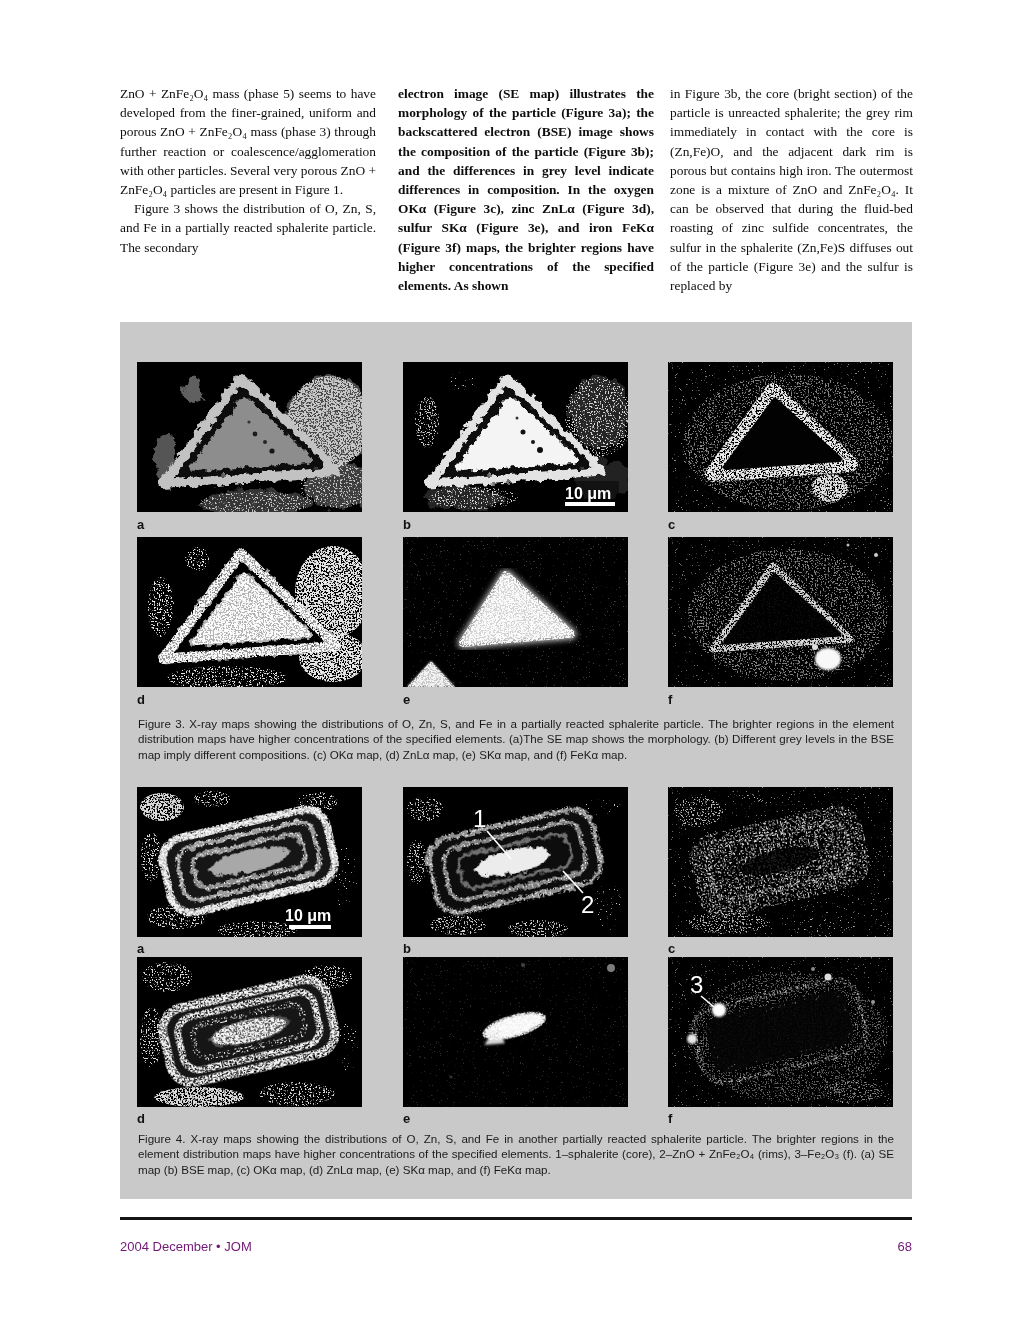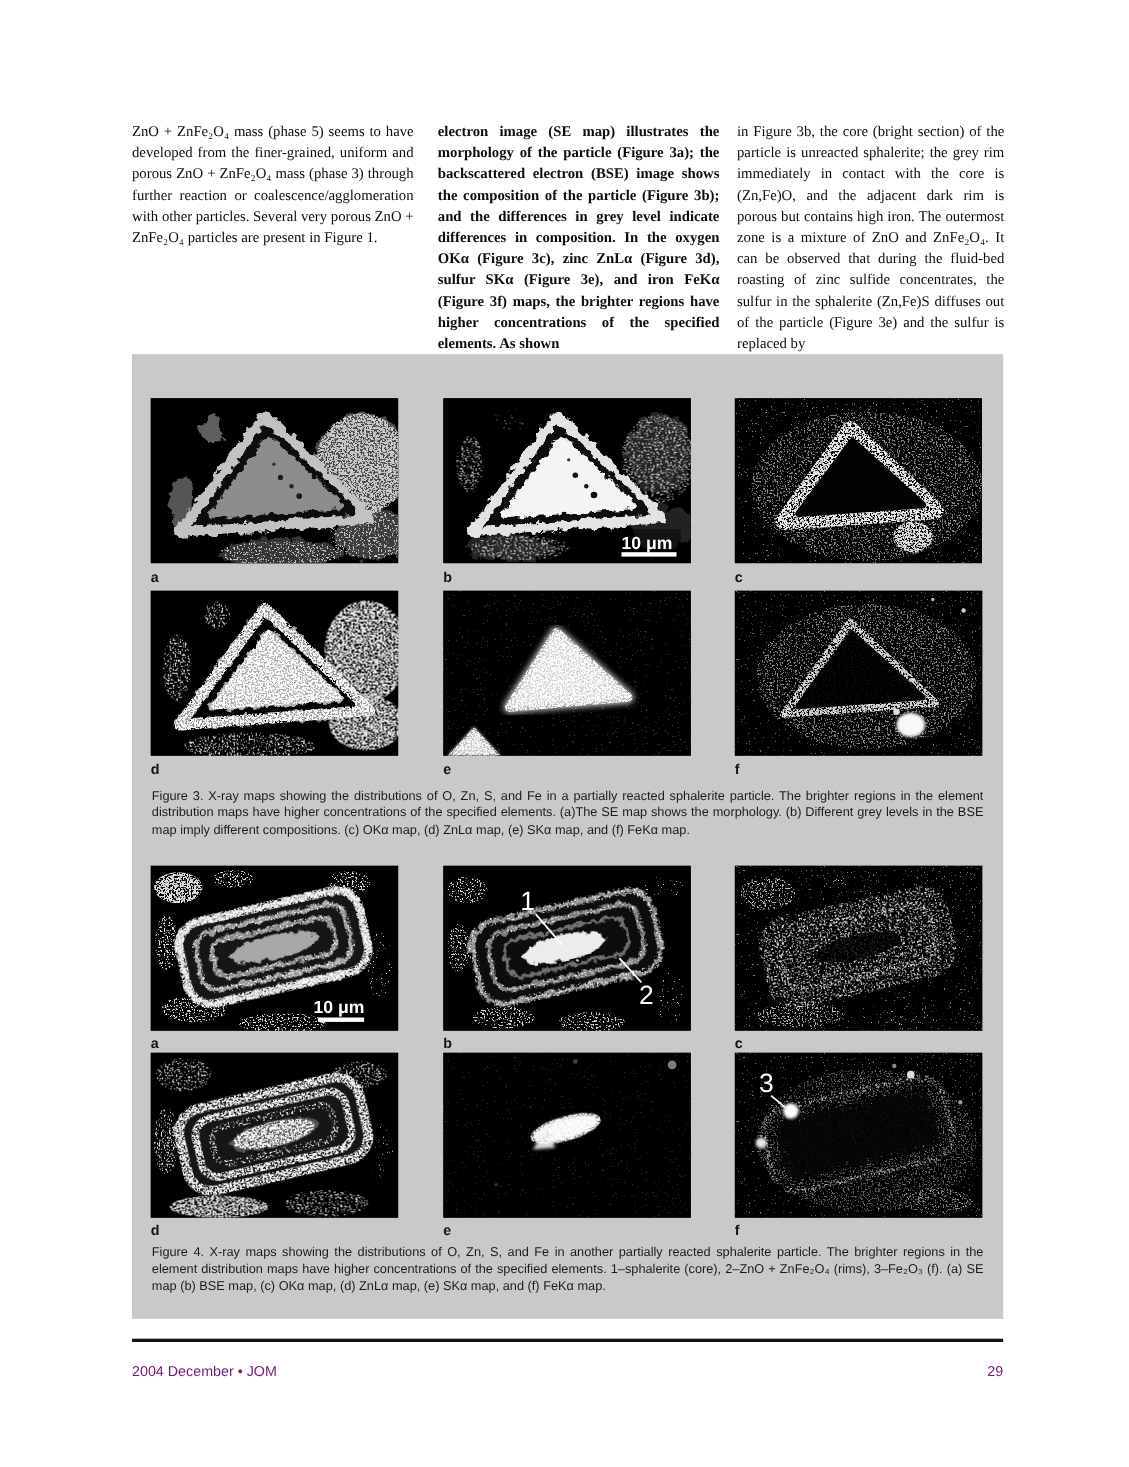--- a/index.html
+++ b/index.html
@@ -1,18 +1,18 @@
 <!DOCTYPE html>
 <html><head>
 <meta charset="utf-8">
 <style>
   html,body { margin:0; padding:0; background:#888; }
   .page { position:relative; width:1026px; height:1334px; background:#ffffff;
           font-family:"Liberation Serif", serif; overflow:hidden; margin:0 auto; }
-  .col { position:absolute; top:110px; font-size:13.4px; line-height:19.2px;
+  .col { position:absolute; top:84px; font-size:13.4px; line-height:19.2px;
          color:#0d0d0d; text-align:justify; }
   .col p { margin:0; }
   .col p.indent { text-indent:14px; }
   .figblock { position:absolute; left:120px; top:322px; width:792px; height:877px;
               background:#c9c9c9; }
   .panel { position:absolute; width:225px; height:150px; display:block; background:#000; }
   .plabel { position:absolute; font:bold 13px/14px "Liberation Sans", sans-serif; color:#111; }
   .caption { position:absolute; left:18px; width:756px;
              font:11.6px/15.3px "Liberation Sans", sans-serif; color:#1b1b1b; text-align:justify; }
   .rule { position:absolute; left:120px; top:1217px; width:792px; height:3px; background:#151515; }
@@ -57,20 +57,21 @@
   <filter id="b3">
         <feGaussianBlur stdDeviation="3"></feGaussianBlur>
       </filter>
 </defs>
 </svg>
 
 <div class="page">
 
   <div class="col" style="left:120px; width:256px;">
     <p>ZnO + ZnFe₂O₄ mass (phase 5) seems to have developed from the finer-grained, uniform and porous ZnO + ZnFe₂O₄ mass (phase 3) through further reaction or coalescence/agglomeration with other particles. Several very porous ZnO + ZnFe₂O₄ particles are present in Figure 1.</p>
+    <p class="indent">Figure 3 shows the distribution of O, Zn, S, and Fe in a partially reacted sphalerite particle. The secondary</p>
   </div>
   <div class="col" style="left:398px; width:256px;font-weight:bold;">
     <p>electron image (SE map) illustrates the morphology of the particle (Figure 3a); the backscattered electron (BSE) image shows the composition of the particle (Figure 3b); and the differences in grey level indicate differences in composition. In the oxygen OKα (Figure 3c), zinc ZnLα (Figure 3d), sulfur SKα (Figure 3e), and iron FeKα (Figure 3f) maps, the brighter regions have higher concentrations of the specified elements. As shown</p>
   </div>
   <div class="col" style="left:670px; width:243px;">
     <p>in Figure 3b, the core (bright section) of the particle is unreacted sphalerite; the grey rim immediately in contact with the core is (Zn,Fe)O, and the adjacent dark rim is porous but contains high iron. The outermost zone is a mixture of ZnO and ZnFe₂O₄. It can be observed that during the fluid-bed roasting of zinc sulfide concentrates, the sulfur in the sphalerite (Zn,Fe)S diffuses out of the particle (Figure 3e) and the sulfur is replaced by</p>
   </div>
 
   <div class="figblock">
 
@@ -367,15 +368,15 @@
     <div class="plabel" style="left:548px; top:620px;">c</div>
     <div class="plabel" style="left:17px;  top:790px;">d</div>
     <div class="plabel" style="left:283px; top:790px;">e</div>
     <div class="plabel" style="left:548px; top:790px;">f</div>
 
     <div class="caption" style="top:809px;">Figure 4. X-ray maps showing the distributions of O, Zn, S, and Fe in another partially reacted sphalerite particle. The brighter regions in the element distribution maps have higher concentrations of the specified elements. 1–sphalerite (core), 2–ZnO + ZnFe₂O₄ (rims), 3–Fe₂O₃ (f). (a) SE map (b) BSE map, (c) OKα map, (d) ZnLα map, (e) SKα map, and (f) FeKα map.</div>
   </div>
 
   <div class="rule"></div>
   <div class="footer left">2004 December • JOM</div>
-  <div class="footer right">29</div>
+  <div class="footer right">68</div>
 
 </div>
 
 </body></html>

